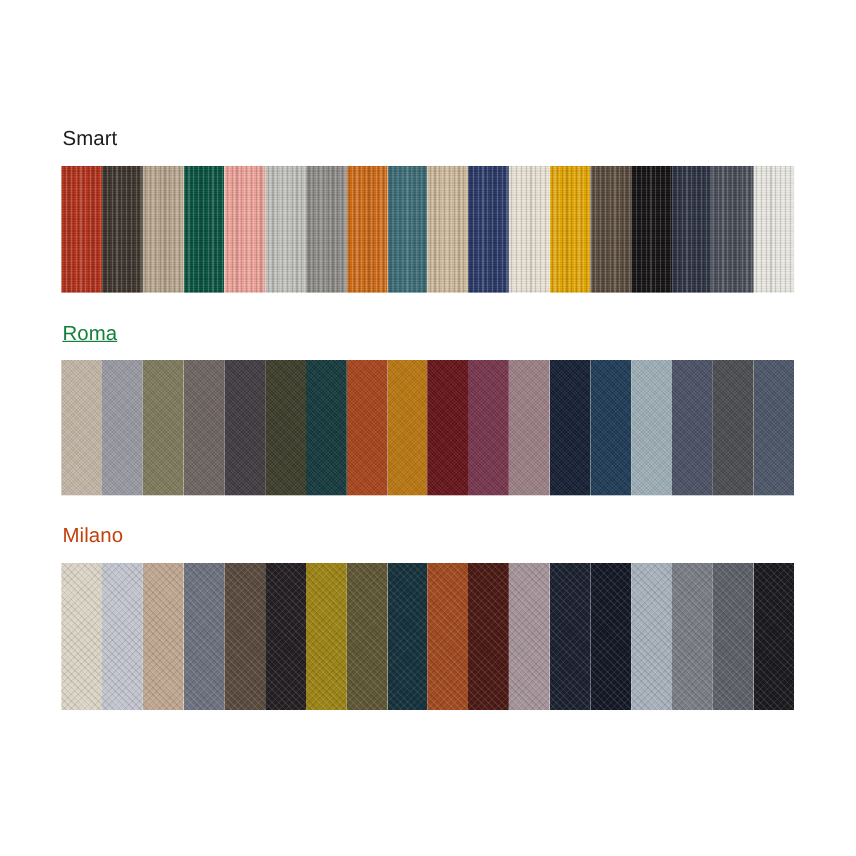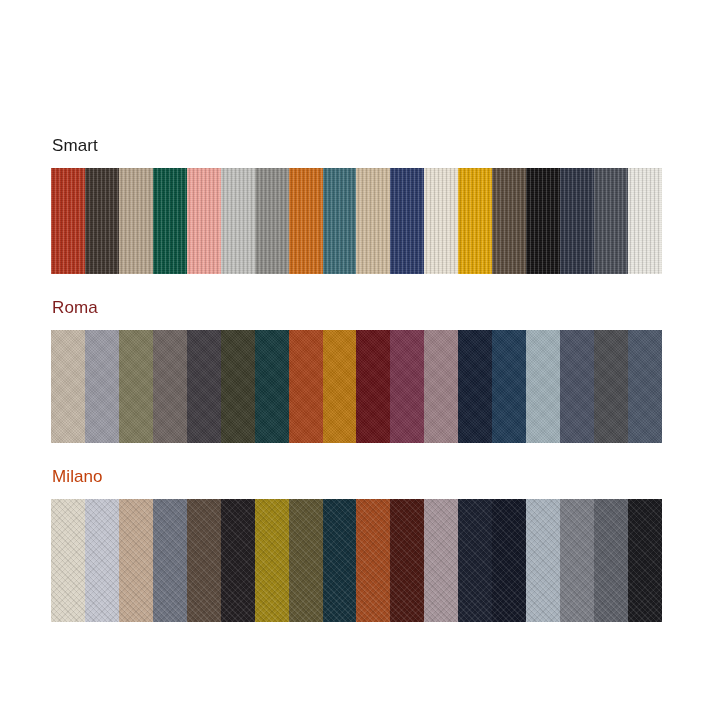--- a/index.html
+++ b/index.html
@@ -20,21 +20,21 @@
     position: absolute;
     left: 0; top: 0;
     width: 713px;
     height: 713px;
     background: #ffffff;
   }
 
   .collections {
     position: absolute;
     left: 51px;
-    top: 136px;
+    top: 106px;
     width: 611px;
   }
 
   .collection {
     margin: 0 0 24px 0;
   }
   .collection:last-child { margin-bottom: 0; }
 
   .collection-label {
     font-family: "Liberation Sans", sans-serif;
@@ -162,21 +162,21 @@
           <div class="swatch" title="mustard-yellow" style="background-color: rgb(224, 164, 4);"></div>
           <div class="swatch" title="coffee-brown" style="background-color: rgb(91, 76, 62);"></div>
           <div class="swatch" title="black" style="background-color: rgb(21, 19, 20);"></div>
           <div class="swatch" title="charcoal-navy" style="background-color: rgb(46, 52, 68);"></div>
           <div class="swatch" title="slate-grey" style="background-color: rgb(74, 78, 87);"></div>
           <div class="swatch" title="ivory" style="background-color: rgb(232, 230, 223);"></div>
         </div>
     </section>
 
     <section class="collection">
-      <div class="collection-label" style="color: #7f1d1d;">Roma</div>
+      <div class="collection-label" style="color: #15803d; text-decoration: underline;">Roma</div>
       <div class="swatch-strip strip-roma">
           <div class="swatch" title="light-sand" style="background-color: rgb(196, 183, 167);"></div>
           <div class="swatch" title="cool-grey" style="background-color: rgb(154, 154, 164);"></div>
           <div class="swatch" title="olive-khaki" style="background-color: rgb(126, 122, 92);"></div>
           <div class="swatch" title="warm-grey-brown" style="background-color: rgb(110, 100, 97);"></div>
           <div class="swatch" title="dark-charcoal" style="background-color: rgb(63, 59, 65);"></div>
           <div class="swatch" title="dark-olive" style="background-color: rgb(60, 60, 42);"></div>
           <div class="swatch" title="deep-teal" style="background-color: rgb(20, 57, 60);"></div>
           <div class="swatch" title="rust-orange" style="background-color: rgb(168, 68, 27);"></div>
           <div class="swatch" title="golden-ochre" style="background-color: rgb(187, 120, 16);"></div>

